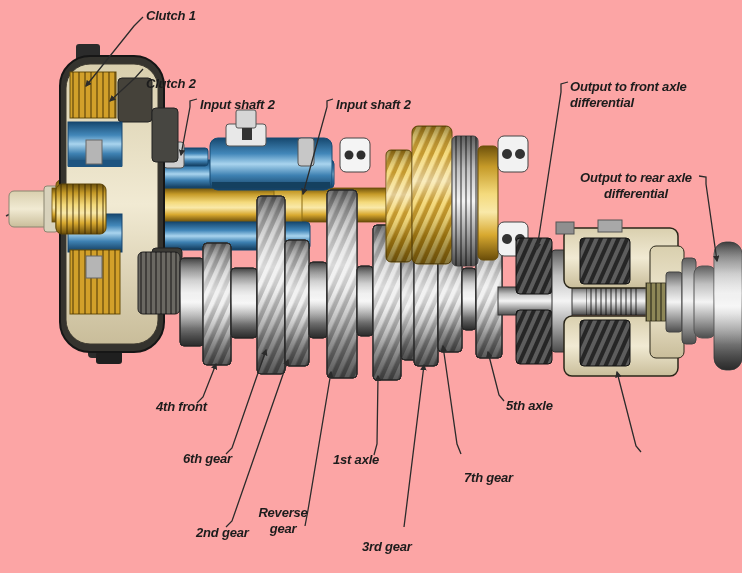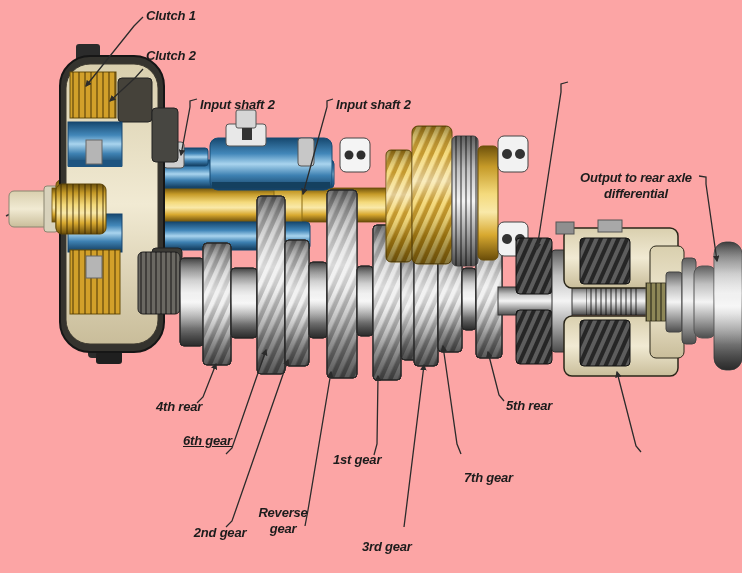--- a/index.html
+++ b/index.html
@@ -271,26 +271,27 @@
     <polyline points="305,526 308,510 331,372" marker-end="url(#arr)"></polyline>
     <polyline points="374,455 377,444 378,376" marker-end="url(#arr)"></polyline>
     <polyline points="404,527 406,511 424,365" marker-end="url(#arr)"></polyline>
     <polyline points="461,454 457,444 443,346" marker-end="url(#arr)"></polyline>
     <polyline points="504,401 499,395 488,352" marker-end="url(#arr)"></polyline>
     <polyline points="641,452 636,446 617,372" marker-end="url(#arr)"></polyline>
   </g>
 </svg>
 
 <div class="lbl" style="left:146px;top:8px;width:70px;">Clutch 1</div>
-<div class="lbl" style="left:146px;top:48px;width:70px;">Clutch 2</div>
+<div class="lbl" style="left:146px;top:76px;width:70px;">Clutch 2</div>
 <div class="lbl" style="left:200px;top:97px;width:110px;">Input shaft 2</div>
 <div class="lbl" style="left:336px;top:97px;width:110px;">Input shaft 2</div>
+<div class="lbl" style="left:570px;top:79px;width:128px;">Output to front axle differential</div>
 <div class="lbl right" style="left:574px;top:170px;width:124px;">Output to rear axle differential</div>
-<div class="lbl" style="left:156px;top:399px;width:70px;">4th rear</div>
-<div class="lbl" style="left:183px;top:433px;width:70px;text-decoration:underline;">6th gear</div>
-<div class="lbl" style="left:185px;top:525px;width:70px;text-align:center;">2nd gear</div>
+<div class="lbl" style="left:156px;top:399px;width:70px;">4th front</div>
+<div class="lbl" style="left:183px;top:451px;width:70px;">6th gear</div>
+<div class="lbl" style="left:196px;top:525px;width:70px;">2nd gear</div>
 <div class="lbl center" style="left:256px;top:505px;width:54px;">Reverse gear</div>
-<div class="lbl" style="left:333px;top:452px;width:70px;">1st gear</div>
+<div class="lbl" style="left:333px;top:452px;width:70px;">1st axle</div>
 <div class="lbl" style="left:362px;top:539px;width:70px;">3rd gear</div>
 <div class="lbl" style="left:464px;top:450px;width:70px;margin-top:20px;">7th gear</div>
-<div class="lbl" style="left:506px;top:398px;width:70px;">5th rear</div>
+<div class="lbl" style="left:506px;top:398px;width:70px;">5th axle</div>
 
 </div>
 
 </body></html>

